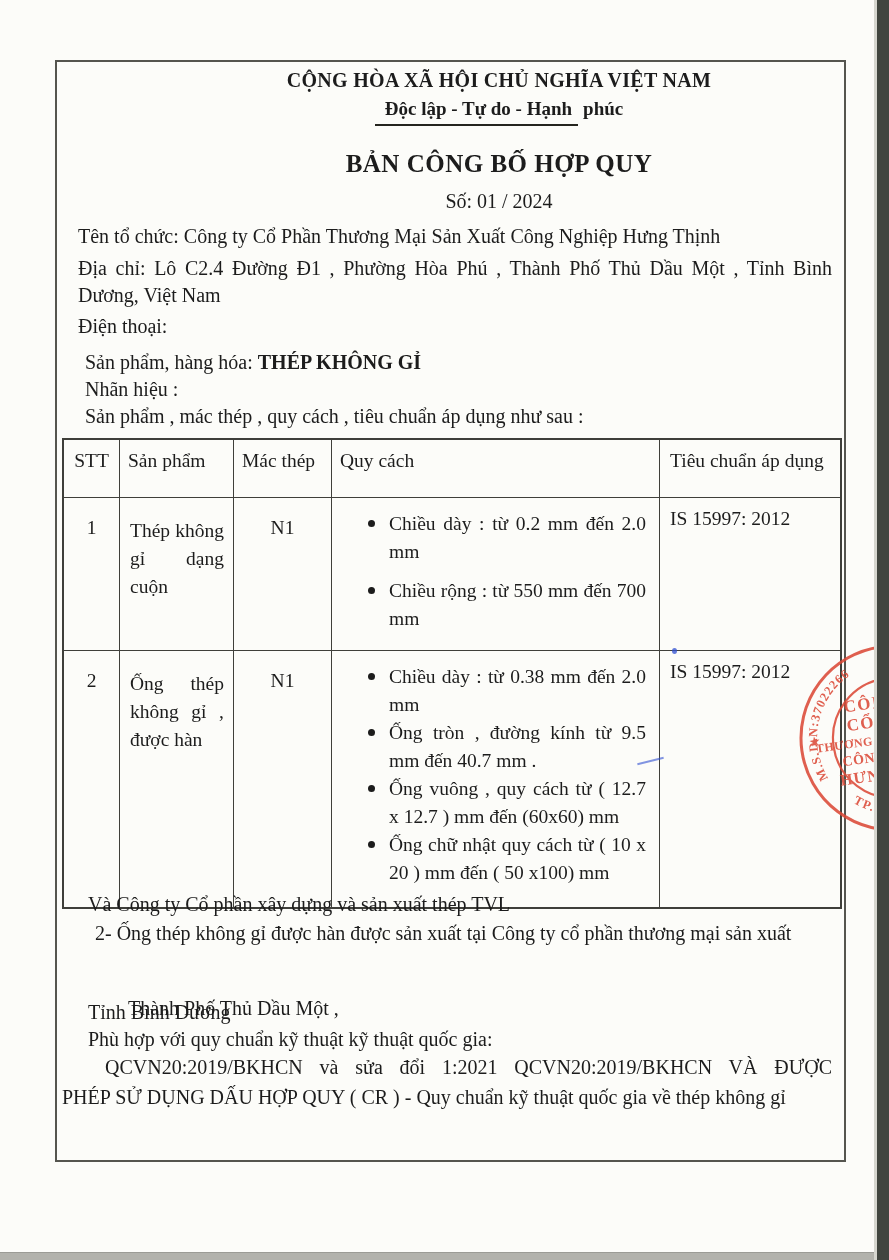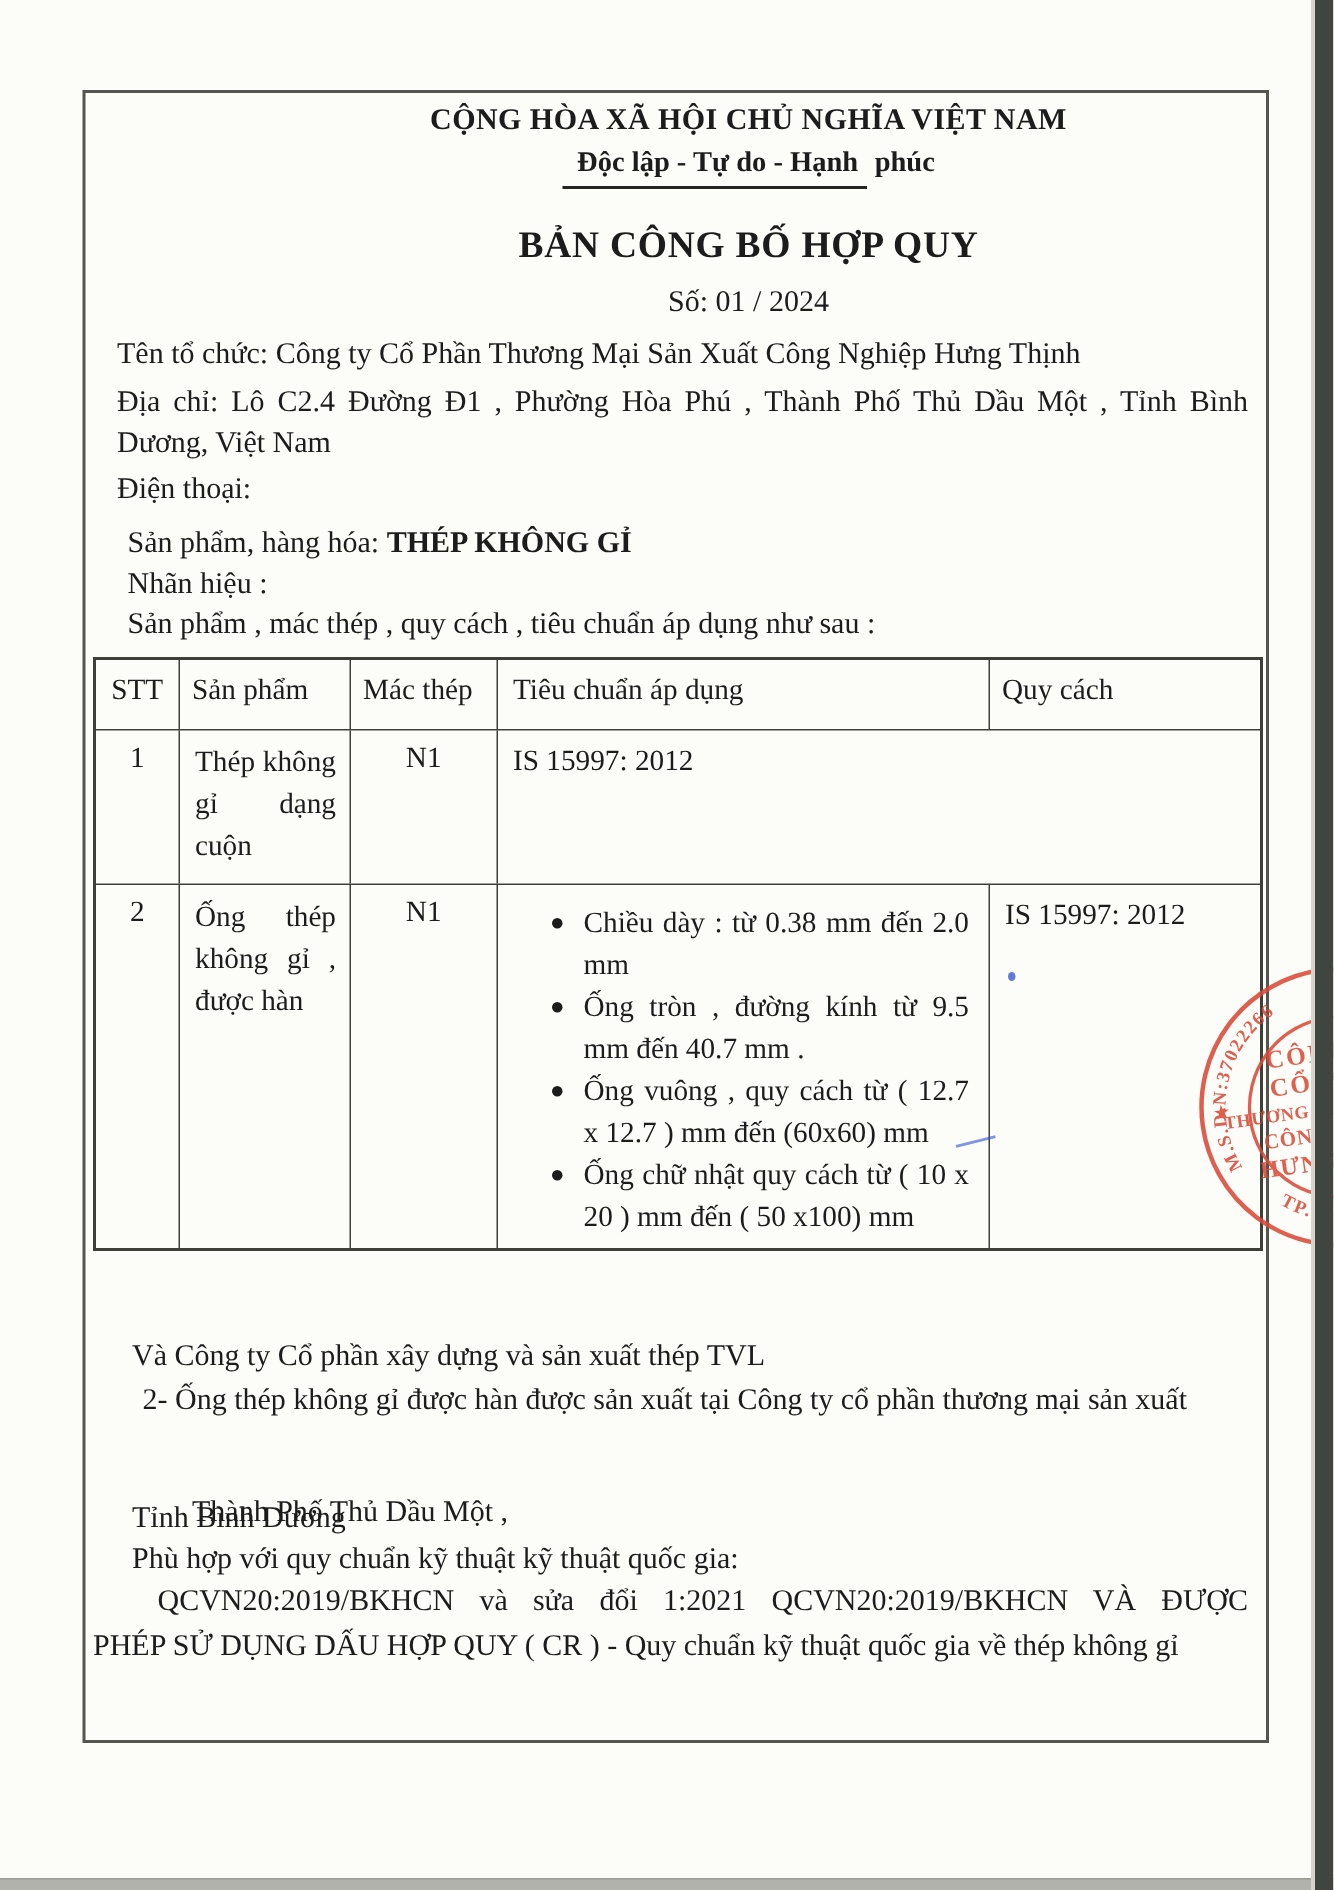--- a/index.html
+++ b/index.html
@@ -36,21 +36,21 @@
   .p-brand{left:85px;top:377px;}
   .p-intro{left:85px;top:404px;}
 
   
   .tbl{
     position:absolute;left:62px;top:438px;width:776px;
     border:2px solid #3f3f3a;font-size:19.5px;
   }
   .tr{display:grid;grid-template-columns:56px 114px 98px 328px 1fr;}
   .tr + .tr{border-top:1.6px solid #3f3f3a;}
-  .td{border-right:1.6px solid #3f3f3a;padding:8px 8px;min-height:0;}
+  .td{border-right:1.6px solid #3f3f3a;padding:19px 8px;min-height:0;}
   .td:last-child{border-right:none;}
   .thead .td{height:28px;padding-top:10px;}
   .r1 > .td{min-height:84px;}
   .r2 > .td{min-height:218px;}
   .td.cen{text-align:center;padding-left:2px;padding-right:2px;}
   .td.name{text-align:justify;line-height:28px;padding-left:10px;padding-right:9px;}
   .td.spec{padding:12px 6px 6px 0;}
   .td.std{padding-left:10px;padding-top:10px;}
   .bullet{display:flex;margin:0 0 0 36px;}
   .r1 .bullet{margin-bottom:11px;}
@@ -108,28 +108,38 @@
     <span>Sản phẩm, hàng hóa: </span><span class="bold">THÉP KHÔNG GỈ</span>
   </div>
   <div class="abs body-line p-brand nowrap">Nhãn hiệu :</div>
   <div class="abs body-line p-intro nowrap">Sản phẩm , mác thép , quy cách , tiêu chuẩn áp dụng như sau :</div>
 
   <div class="tbl">
     <div class="tr thead">
       <div class="td cen">STT</div>
       <div class="td">Sản phẩm</div>
       <div class="td">Mác thép</div>
+      <div class="td">Quy cách</div>
       <div class="td std" style="padding-top:10px">Tiêu chuẩn áp dụng</div>
-      <div class="td">Quy cách</div>
     </div>
 
     <div class="tr r1">
       <div class="td cen">1</div>
       <div class="td name">Thép không gỉ dạng cuộn</div>
       <div class="td cen">N1</div>
+      <div class="td spec">
+        <div class="bullet">
+          <span class="dot"></span>
+          <div class="btext">Chiều dày : từ 0.2 mm đến 2.0 mm</div>
+        </div>
+        <div class="bullet">
+          <span class="dot"></span>
+          <div class="btext">Chiều rộng : từ 550 mm đến 700 mm</div>
+        </div>
+      </div>
       <div class="td std">IS 15997: 2012</div>
     </div>
 
     <div class="tr r2">
       <div class="td cen">2</div>
       <div class="td name">Ống thép không gỉ , được hàn</div>
       <div class="td cen">N1</div>
       <div class="td spec">
         <div class="bullet">
           <span class="dot"></span>

